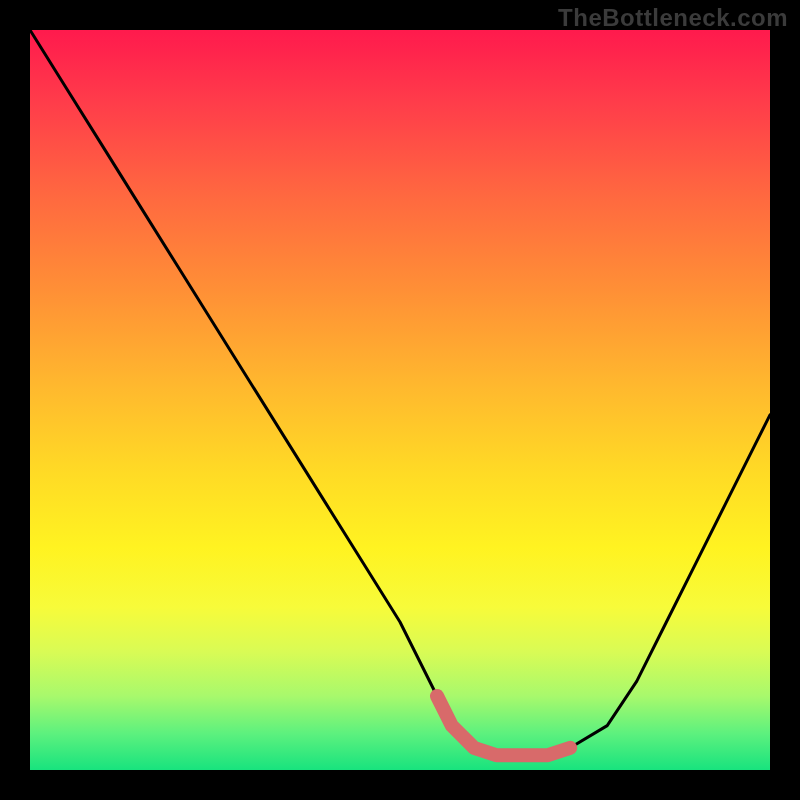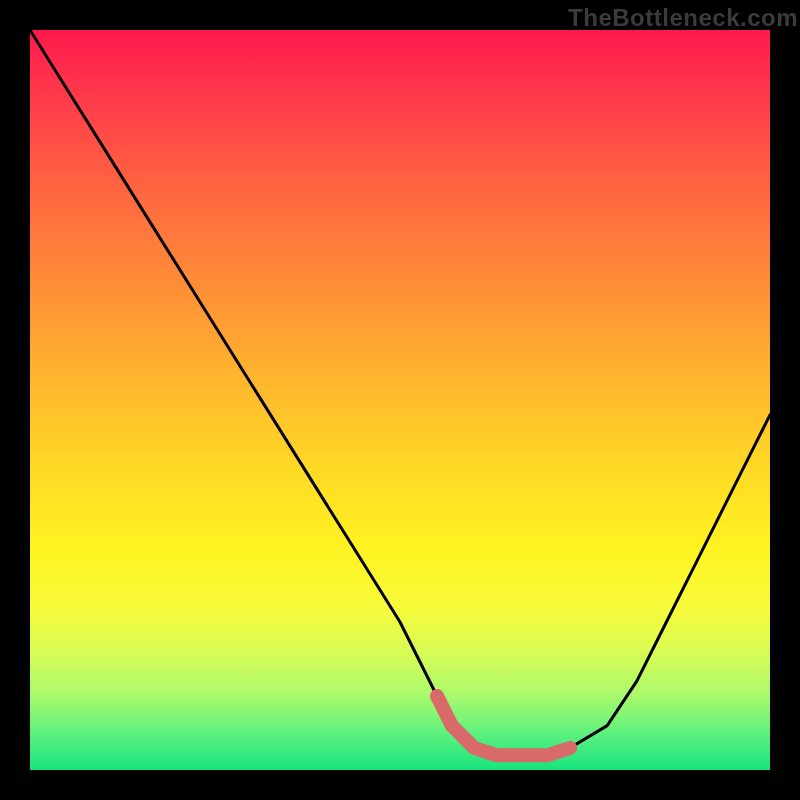--- a/index.html
+++ b/index.html
@@ -13,21 +13,21 @@
   }
   .frame {
     position: relative;
     width: 800px;
     height: 800px;
     background: #000;
   }
   .watermark {
     position: absolute;
     top: 4px;
-    right: 2px;
+    right: 12px;
     color: #3b3b3b;
     font-size: 24px;
     font-weight: bold;
     letter-spacing: 0.5px;
     z-index: 20;
   }
   .plot {
     position: absolute;
     left: 30px;
     top: 30px;

